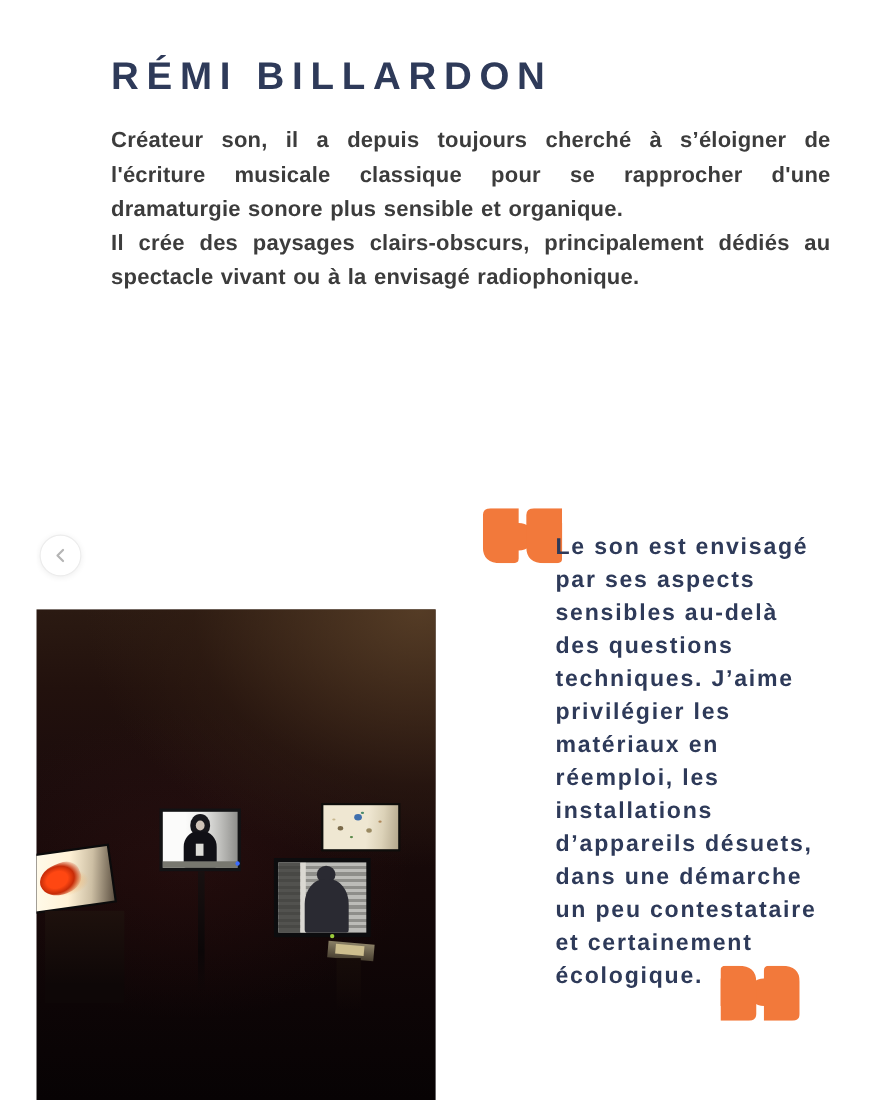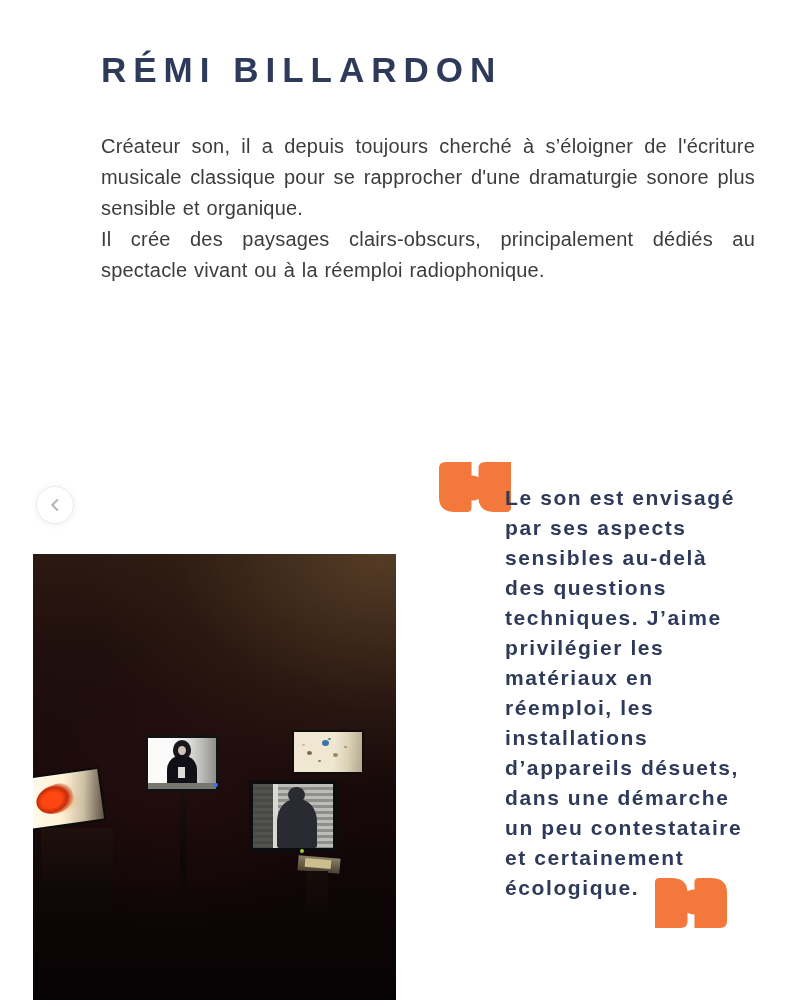--- a/index.html
+++ b/index.html
@@ -20,23 +20,23 @@
 
   
   .page-title{
     position:absolute;left:68px;top:50px;
     font-size:35px;font-weight:700;letter-spacing:7px;
     color:var(--title-navy);white-space:nowrap;
   }
 
   
   .bio{
-    position:absolute;left:68px;top:131px;width:654px;
+    position:absolute;left:68px;top:113px;width:654px;
     font-size:20px;line-height:31px;color:var(--body-text);
-    text-align:justify;letter-spacing:0.2px;word-spacing:1px;
+    text-align:justify;letter-spacing:0.2px;word-spacing:1px;font-weight:bold;
   }
 
   
   .nav-btn{
     position:absolute;top:486px;width:38px;height:38px;border-radius:50%;
     background:#fff;border:1px solid var(--arrow-border);
     box-shadow:0 1px 6px rgba(0,0,0,0.07);
     display:flex;align-items:center;justify-content:center;
     cursor:pointer;padding:0;
   }
@@ -109,21 +109,21 @@
 </style>
 </head>
 <body>
 
 <div class="page">
 
   <h1 class="page-title">RÉMI BILLARDON</h1>
 
   <div class="bio">
     <p>Créateur son, il a depuis toujours cherché à s’éloigner de l'écriture musicale classique pour se rapprocher d'une dramaturgie sonore plus sensible et organique.</p>
-    <p>Il crée des paysages clairs-obscurs, principalement dédiés au spectacle vivant ou à la réemploi radiophonique.</p>
+    <p>Il crée des paysages clairs-obscurs, principalement dédiés au spectacle vivant ou à la envisagé radiophonique.</p>
   </div>
 
   <button class="nav-btn prev">
     <span>
       <svg width="22" height="22" viewBox="0 0 24 24" fill="none" stroke="#b5b5b5" stroke-width="2.2" stroke-linecap="round" stroke-linejoin="round">
           <polyline points="14.5 6.5 9 12 14.5 17.5"></polyline>
         </svg>
     </span>
   </button>
 

